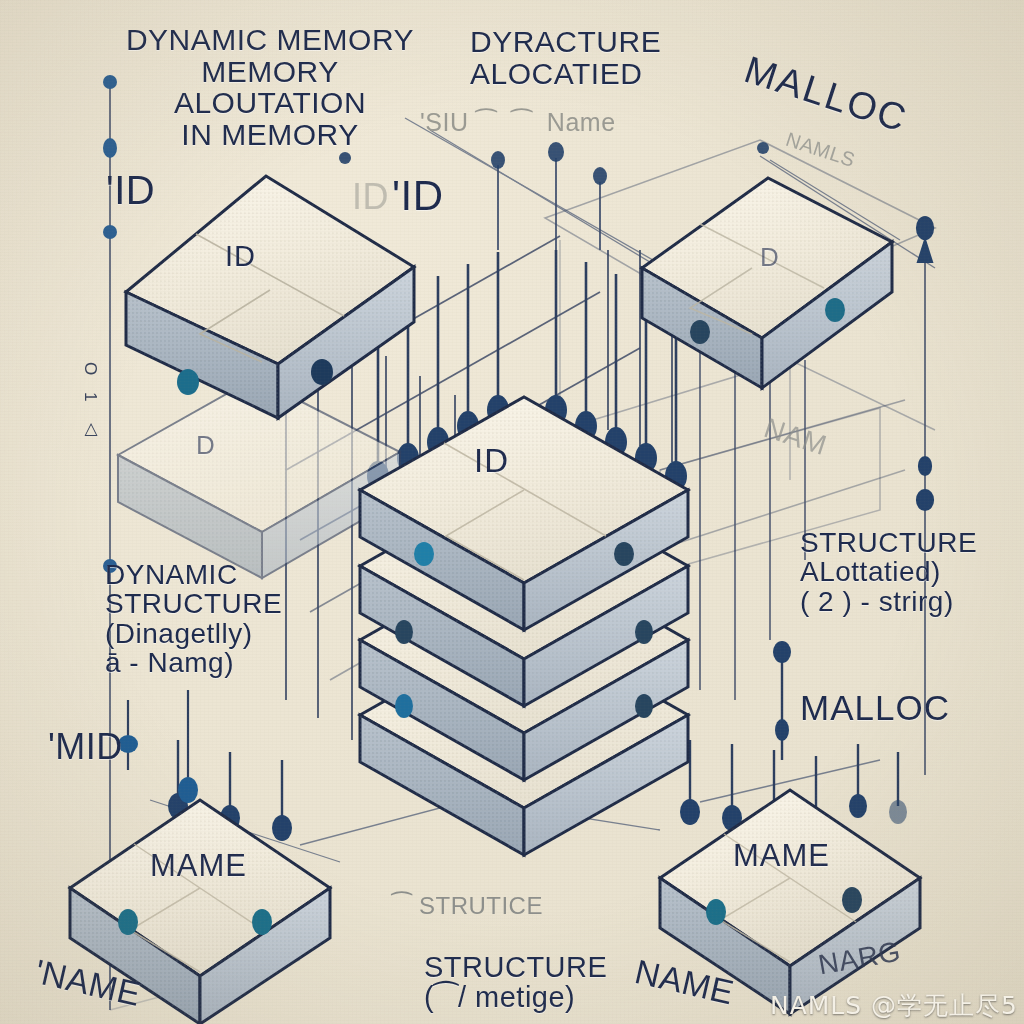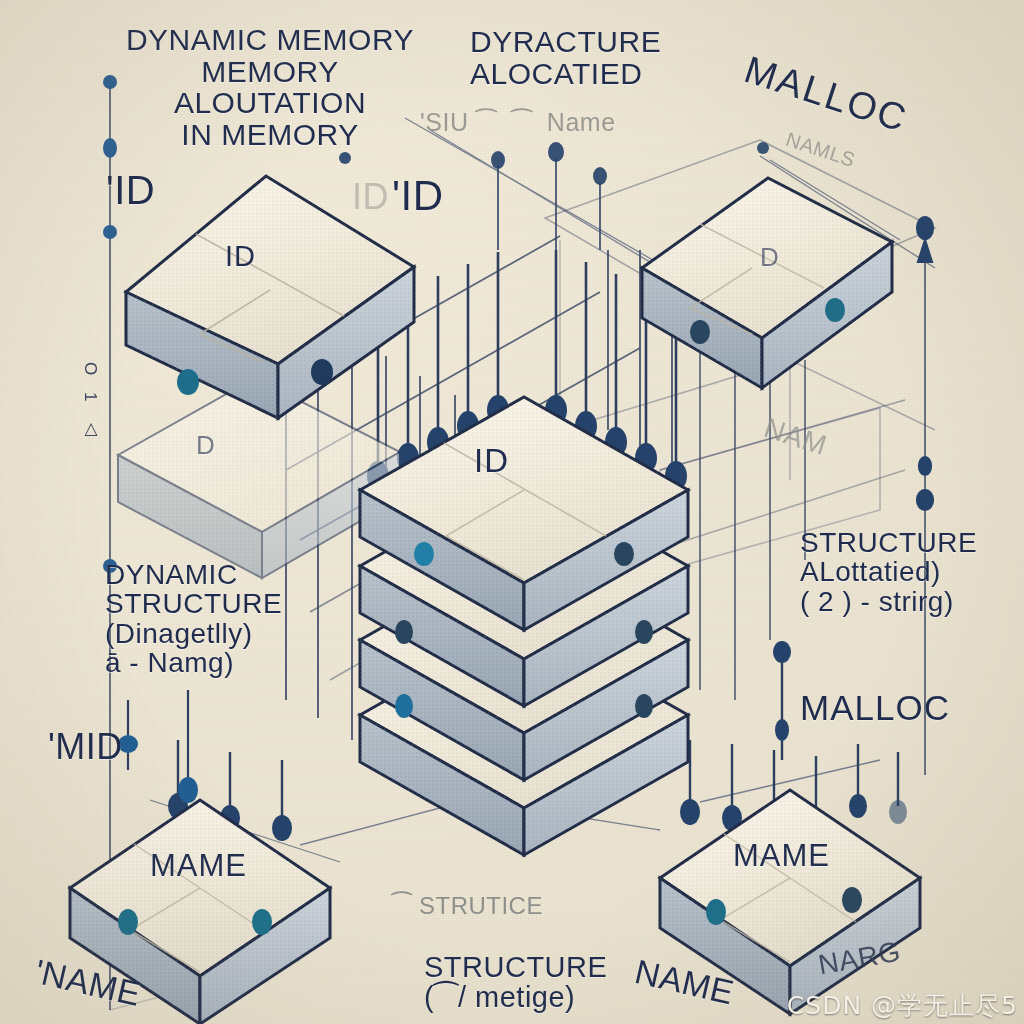--- a/index.html
+++ b/index.html
@@ -403,14 +403,14 @@
 
   <div class="slab-lbl" style="left:474px;top:442px;font-size:33px;">ID</div>
 
   <div class="slab-lbl" style="left:150px;top:848px;font-size:31px;">MAME</div>
 
   <div class="slab-lbl" style="left:733px;top:838px;font-size:31px;">MAME</div>
 
   <div id="grain"></div>
   <div id="vignette"></div>
 
-  <div id="wm">CSDN @学无止尽5</div>
+  <div id="wm">NAMLS @学无止尽5</div>
 </div>
 
 </body></html>

